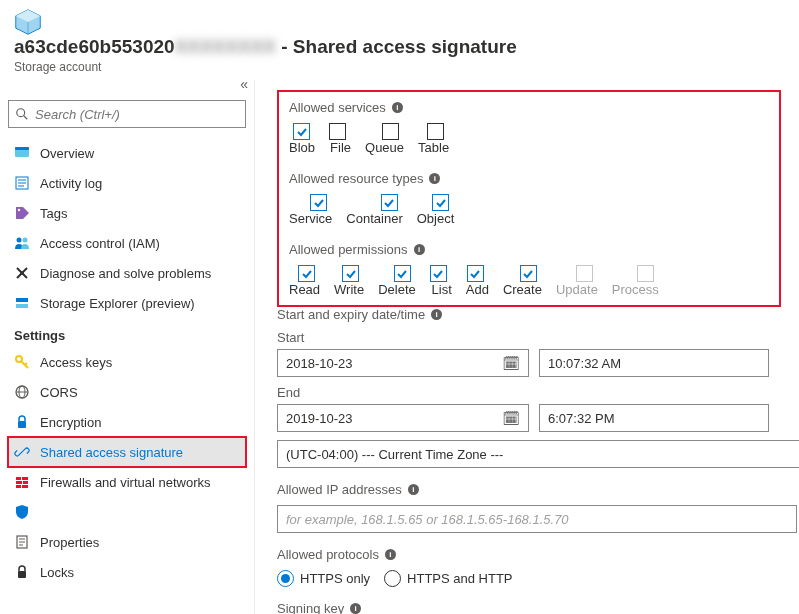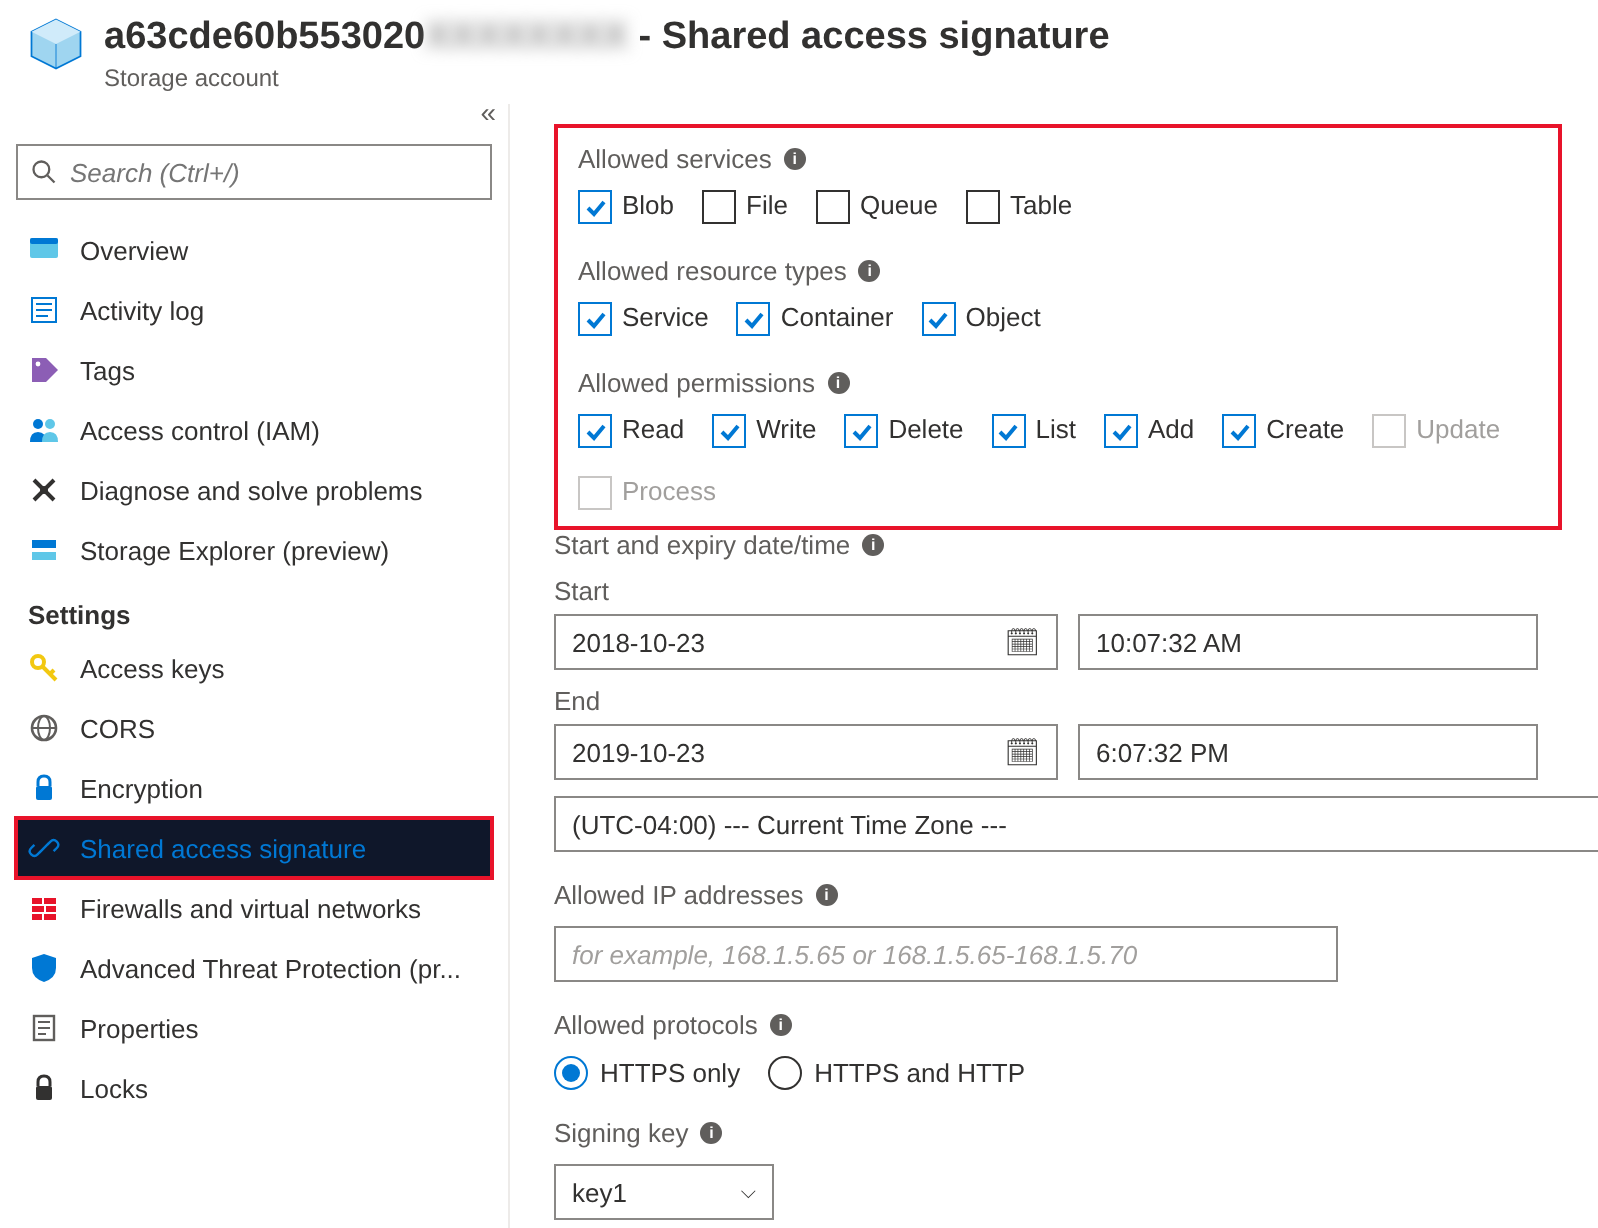--- a/index.html
+++ b/index.html
@@ -1,51 +1,51 @@
 <!DOCTYPE html>
 <html><head>
 <meta charset="utf-8">
 <style>
 * { box-sizing: border-box; margin: 0; padding: 0; font-family: "Segoe UI", Arial, sans-serif; }
 body { background: #fff; width: 799px; height: 614px; overflow: hidden; font-size: 13px; color: #323130; }
-.header { display: flex; align-items: flex-start; padding: 8px 14px 6px 14px; }
+.header { display: flex; align-items: flex-start; padding: 8px 14px 6px 14px; flex-direction: column; }
 .header .cube-icon { width: 28px; height: 28px; margin-right: 10px; flex-shrink: 0; }
 .header .title { font-size: 19px; font-weight: 600; color: #323130; }
 .header .blur { filter: blur(4px); color: #999; }
 .header .sub { font-size: 12px; color: #605e5c; margin-top: 2px; }
 .container { display: flex; height: calc(100% - 46px); }
 .sidebar { width: 255px; border-right: 1px solid #edebe9; padding: 6px 8px 0 8px; position: relative; }
 .collapse-btn { position: absolute; top: -4px; right: 6px; font-size: 14px; color: #605e5c; cursor: pointer; }
 .search-box { display: flex; align-items: center; border: 1px solid #8a8886; height: 28px; padding: 0 6px; margin-top: 14px; margin-bottom: 10px; }
 .search-box input { border: none; outline: none; flex: 1; font-size: 13px; font-style: italic; color: #605e5c; }
 .nav-item { display: flex; align-items: center; height: 30px; padding: 0 6px; cursor: pointer; font-size: 13px; white-space: nowrap; overflow: hidden; text-overflow: ellipsis; }
 .nav-item .nav-icon { width: 16px; height: 16px; margin-right: 10px; flex-shrink: 0; display: flex; align-items: center; justify-content: center; }
-.nav-item.active { background: #0f172a; color: #0078d4; }
+.nav-item.active { background: #e5e5e5; color: #0078d4; }
 .nav-item.active .label { color: #0078d4; }
 .section-title { font-size: 13px; font-weight: 700; padding: 10px 6px 4px 6px; color: #323130; }
 .highlight-box { outline: 2px solid #e8132a; outline-offset: -1px; }
 .main { flex: 1; padding: 10px 18px 0 22px; overflow-y: auto; }
 .group-title { font-size: 13px; color: #605e5c; margin-bottom: 8px; display: flex; align-items: center; }
 .info-dot { width: 11px; height: 11px; border-radius: 50%; background: #605e5c; color: #fff; font-size: 8px; display: inline-flex; align-items: center; justify-content: center; margin-left: 6px; font-weight: bold; }
 .checkbox-row { display: flex; flex-wrap: wrap; gap: 14px; margin-bottom: 16px; }
-.cb { display: flex; align-items: flex-start; font-size: 13px; }
+.cb { display: flex; align-items: flex-end; font-size: 13px; flex-direction: column; }
 .cb .box { width: 17px; height: 17px; border: 1px solid #323130; margin-right: 5px; display: flex; align-items: center; justify-content: center; }
 .cb.checked .box { border-color: #0078d4; }
 .cb.checked .tick { stroke: #0078d4; }
 .cb.disabled { color: #a19f9d; }
 .cb.disabled .box { border-color: #c8c6c4; }
 .red-hl { border: 2px solid #e8132a; padding: 8px 10px 0 10px; margin-bottom: 0; }
 .red-hl .checkbox-row:last-child { margin-bottom: 8px; }
 .sub-label { font-size: 13px; color: #605e5c; margin-bottom: 4px; }
 .date-row { display: flex; gap: 10px; margin-bottom: 8px; }
 .input-box { height: 28px; border: 1px solid #8a8886; display: flex; align-items: center; padding: 0 8px; font-size: 13px; }
 .date-input { width: 252px; justify-content: space-between; }
 .time-input { width: 230px; }
 .tz-select { width: 564px; justify-content: space-between; margin-bottom: 14px; }
-.ip-input { width: 392px; color: #a19f9d; font-style: italic; margin-bottom: 14px; }
+.ip-input { width: 520px; color: #a19f9d; font-style: italic; margin-bottom: 14px; }
 .radio-row { display: flex; gap: 14px; margin-bottom: 14px; }
 .radio { display: flex; align-items: center; font-size: 13px; }
 .radio .circle { width: 17px; height: 17px; border: 1px solid #323130; border-radius: 50%; margin-right: 6px; display: flex; align-items: center; justify-content: center; }
 .radio.selected .circle { border-color: #0078d4; }
 .radio.selected .dot { width: 9px; height: 9px; border-radius: 50%; background: #0078d4; }
 .key-select { width: 110px; justify-content: space-between; margin-bottom: 16px; }
 .cal-icon { font-size: 14px; }
 .chev { font-size: 10px; }
 svg.tick { width: 12px; height: 12px; }
 </style>
@@ -189,21 +189,20 @@
           </svg>
         </span>
       <span class="label">Firewalls and virtual networks</span>
     </div>
     <div class="nav-item">
       <span class="nav-icon">
           <svg width="16" height="16" viewBox="0 0 16 16">
             <path d="M8 1 L14 3 L14 8 Q14 13 8 15 Q2 13 2 8 L2 3 Z" fill="#0078d4"></path>
           </svg>
         </span>
-      <span class="label">Advanced Threat Protection (pr...</span>
     </div>
     <div class="nav-item">
       <span class="nav-icon">
           <svg width="16" height="16" viewBox="0 0 16 16">
             <rect x="3" y="2" width="10" height="12" fill="none" stroke="#605e5c" stroke-width="1.2"></rect>
             <line x1="5" y1="5" x2="11" y2="5" stroke="#605e5c"></line>
             <line x1="5" y1="8" x2="11" y2="8" stroke="#605e5c"></line>
             <line x1="5" y1="11" x2="9" y2="11" stroke="#605e5c"></line>
           </svg>
         </span>

